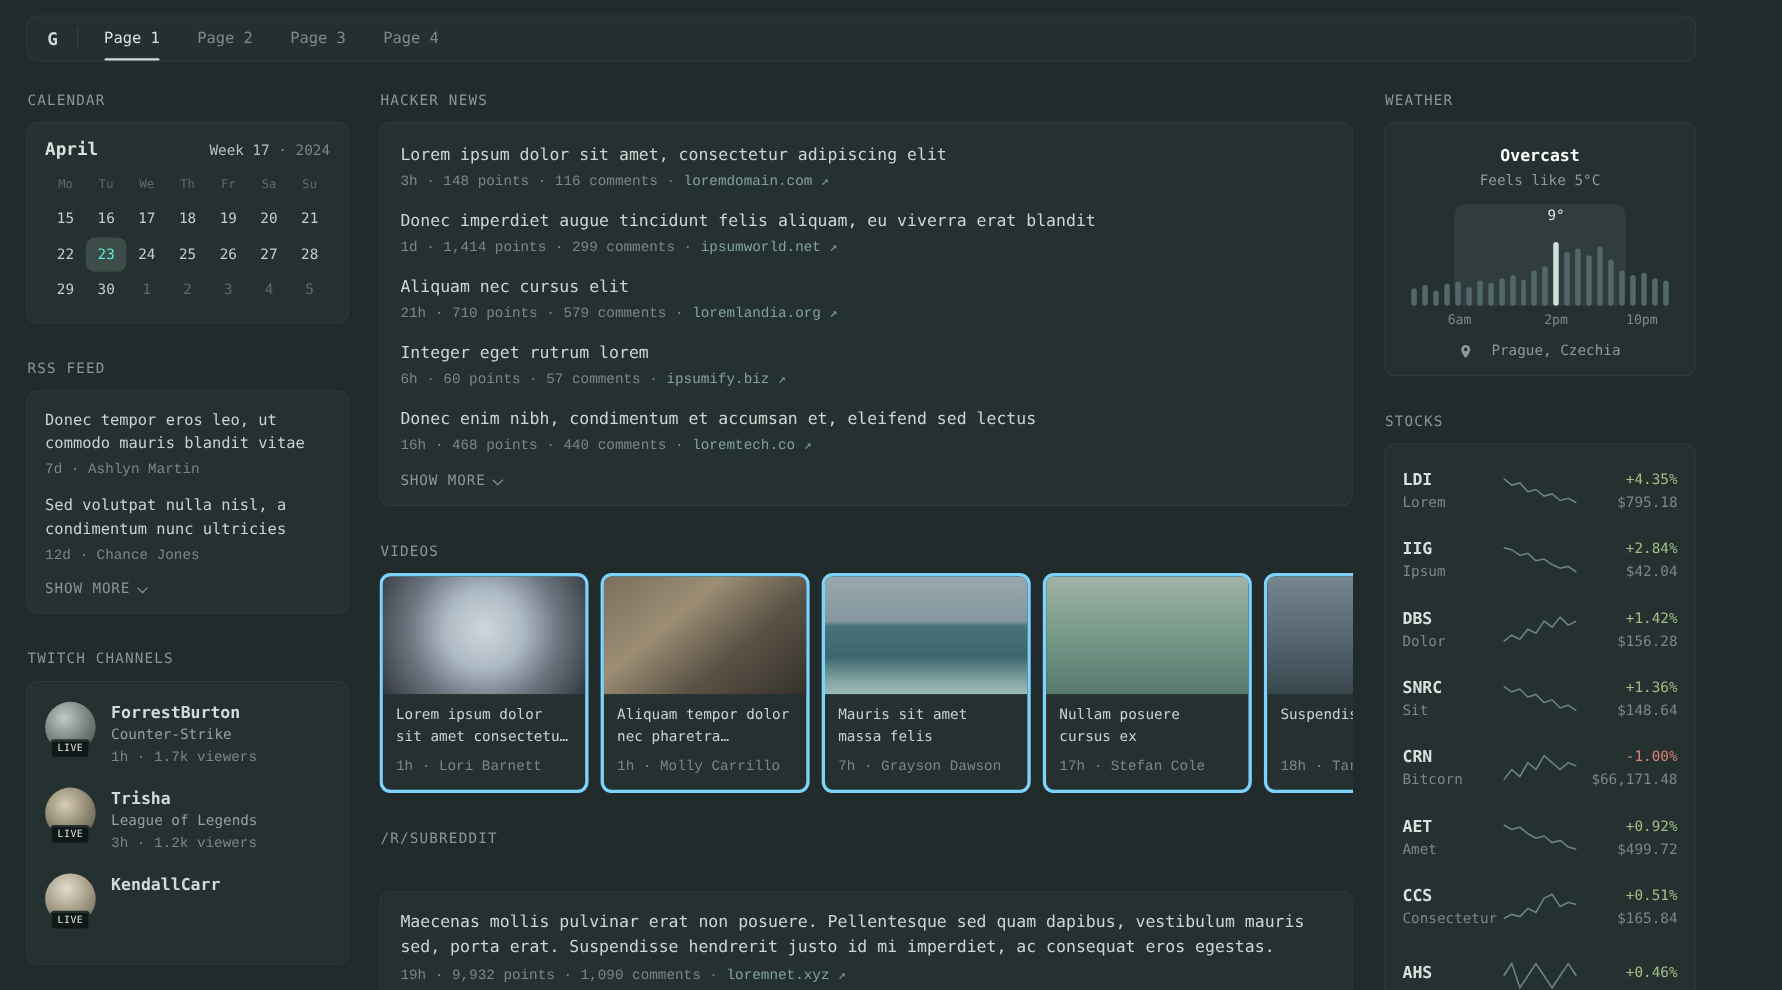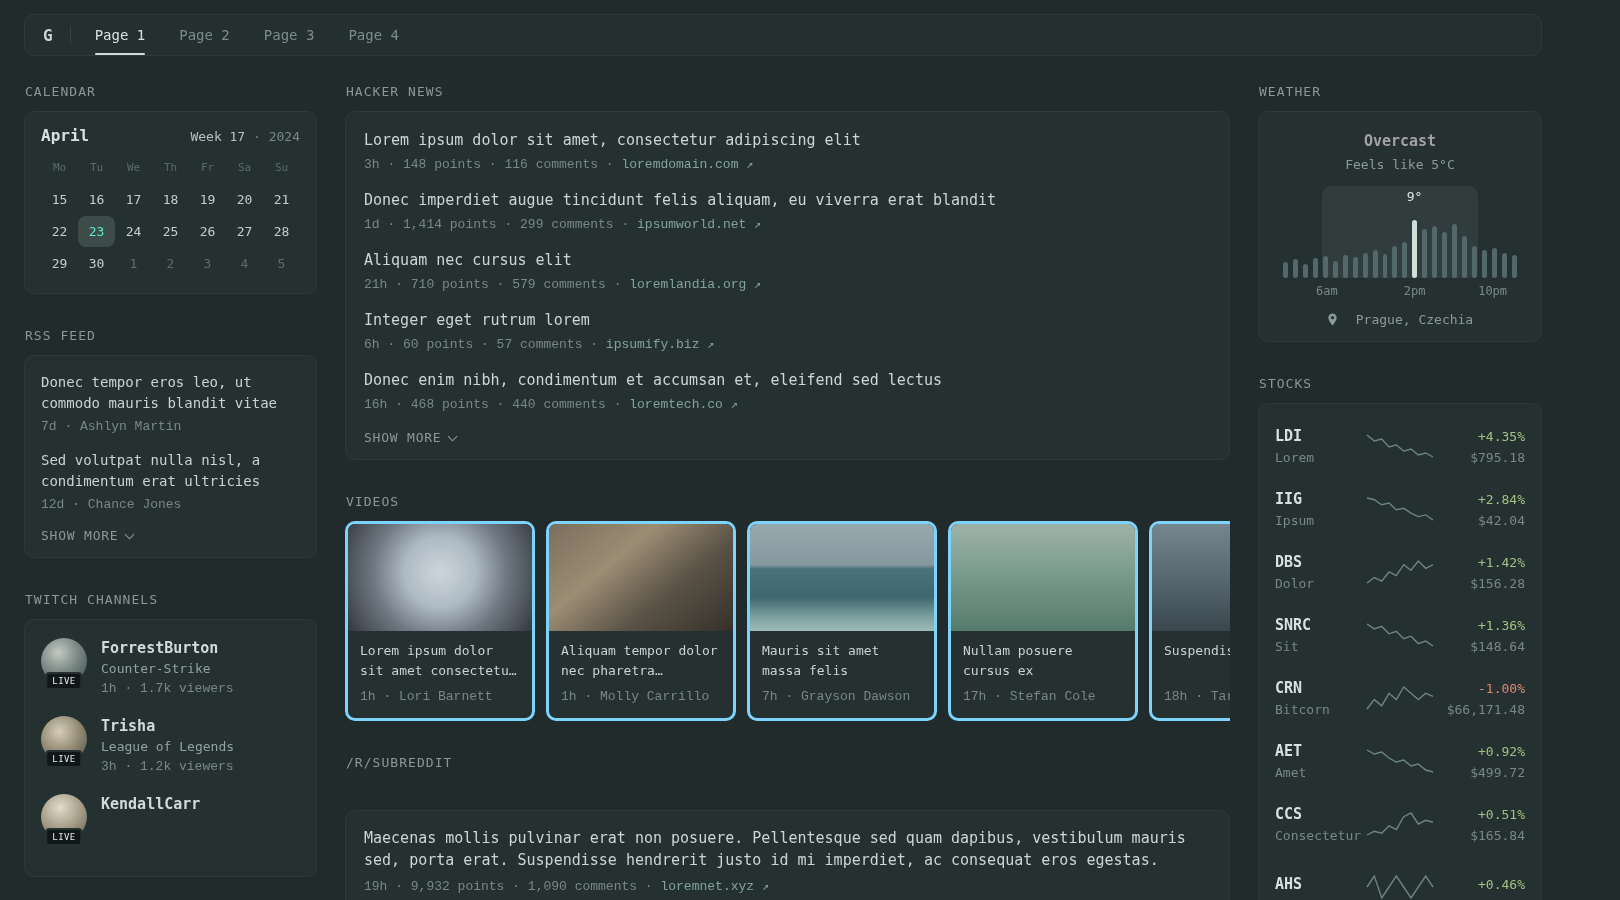--- a/index.html
+++ b/index.html
@@ -86,21 +86,21 @@
   .video-title { font-size:13px; line-height:20px; height:40px; overflow:hidden; color:#c9d3d1; }
   .video-body .meta { margin-top:6px; white-space:nowrap; }
 
   
   .reddit-card { padding:16px 18px;margin-top:40px; }
   .reddit-title { font-size:15px; line-height:22px; color:#ccd6d4; cursor:pointer; }
   .reddit-card .meta { margin-top:6px; }
 
   
   .weather-card { padding:16px 14px 14px; text-align:center; }
-  .w-cond { font-size:15px; font-weight:bold; color:#a3a3a3; margin-top:4px; }
+  .w-cond { font-size:15px; font-weight:bold; color:#ffffff; margin-top:4px; }
   .w-feels { font-size:13px; color:#8c9a98; margin-top:7px; }
   .weather-chart { position:relative; height:92px; margin:14px 10px 0; }
   .wc-highlight { position:absolute; top:0; bottom:0; background:rgba(205,228,220,0.07); border-radius:9px; }
   .wc-bars { position:absolute; left:0; right:0; bottom:0; height:58px; display:flex; align-items:flex-end; gap:5px; }
   .wc-bar { flex:1; border-radius:2.5px; background:#53686a; min-height:5px; }
   .wc-bar.current { background:#cfe0db; }
   .wc-temp { position:absolute; top:3px; transform:translateX(-50%); font-size:13px; color:#dfe7e4; }
   .weather-times { position:relative; height:15px; margin:6px 10px 0; font-size:12px; color:#7b8987; }
   .weather-times span { position:absolute; transform:translateX(-50%); }
   .w-loc { margin-top:13px; font-size:13px; color:#8c9a98; display:flex; justify-content:center; align-items:center; gap:18px; }
@@ -185,21 +185,21 @@
       </section>
 
       <section class="widget">
         <h2 class="sec-title">RSS FEED</h2>
         <div class="card rss-card">
           <div class="rss-item">
             <div class="rss-title">Donec tempor eros leo, ut commodo mauris blandit vitae</div>
             <div class="meta">7d · Ashlyn Martin</div>
           </div>
           <div class="rss-item">
-            <div class="rss-title">Sed volutpat nulla nisl, a condimentum erat ultricies</div>
+            <div class="rss-title">Sed volutpat nulla nisl, a condimentum nunc ultricies</div>
             <div class="meta">12d · Chance Jones</div>
           </div>
           <div class="show-more">
             <span>SHOW MORE</span>
               <span class="chev"></span>
           </div>
         </div>
       </section>
 
       <section class="widget">

